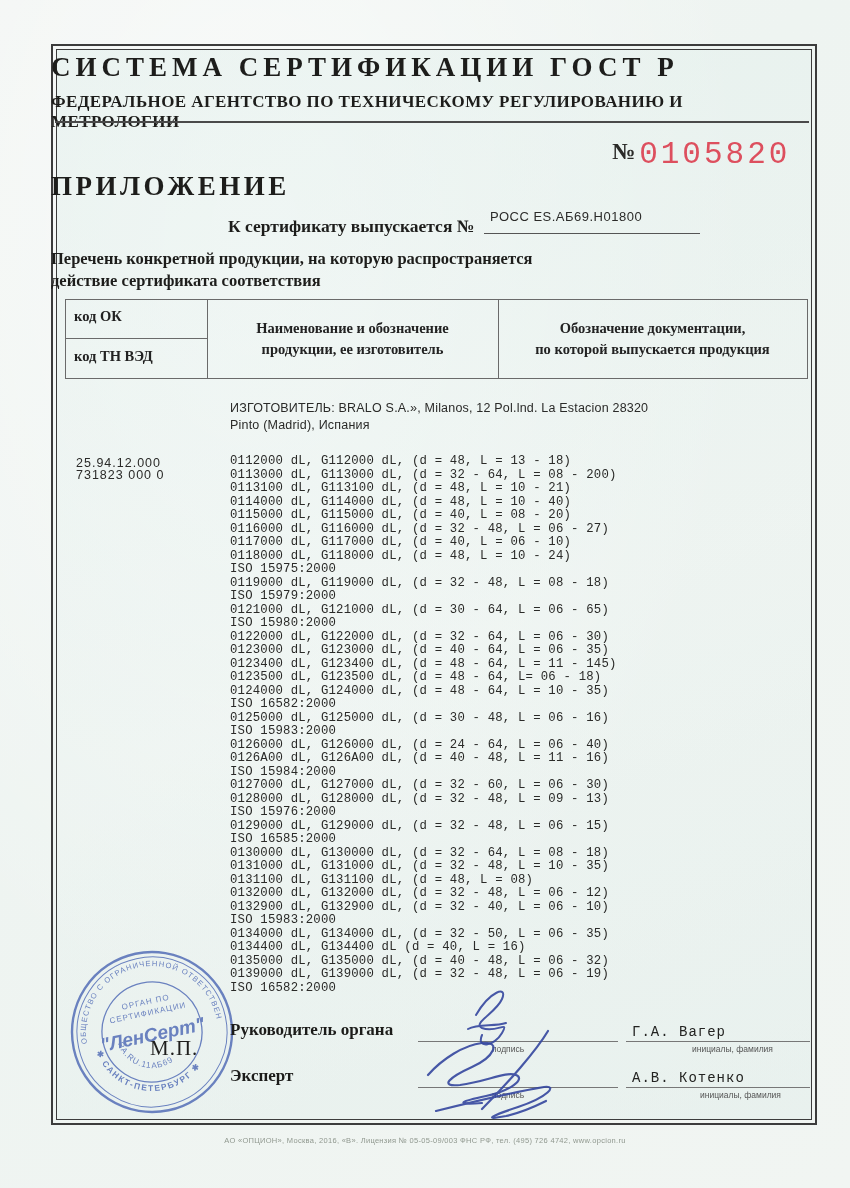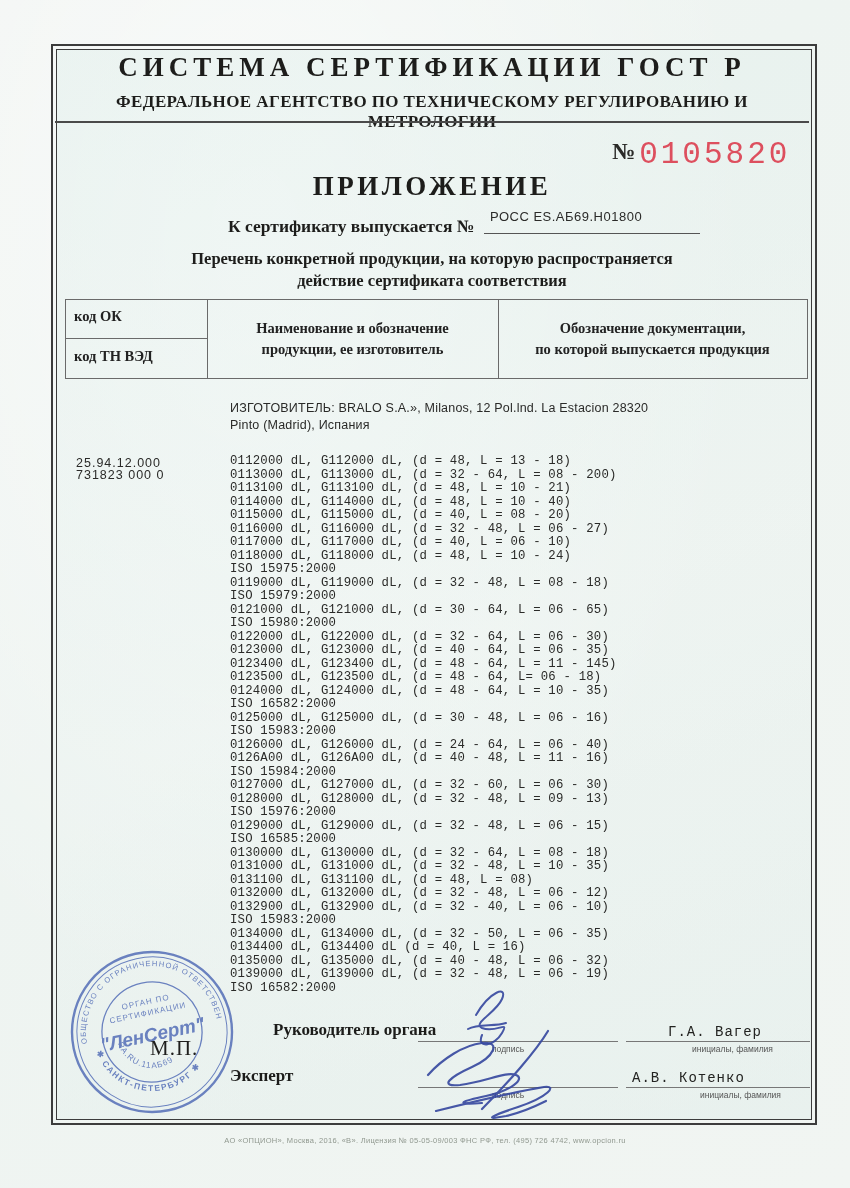--- a/index.html
+++ b/index.html
@@ -12,21 +12,21 @@
   }
   .frame-outer{
     position:absolute; left:51px; top:44px; width:762px; height:1077px;
     border:2.5px solid #3c3c3c;
   }
   .frame-inner{
     position:absolute; inset:3px; border:1px solid #3c3c3c;
     background:linear-gradient(160deg, rgba(222,238,234,.45), rgba(233,242,239,.25) 55%, rgba(222,236,233,.45));
   }
   .abs{position:absolute;}
-  .ctr{left:51px; width:762px; text-align:center;}
+  .ctr{left:51px; width:762px; text-align:left;}
   .sys-title{top:52px; font-size:27px; font-weight:bold; letter-spacing:5px;}
   .agency{top:92px; font-size:17px; font-weight:bold; letter-spacing:.4px;}
   .hdr-rule{left:55px; top:121px; width:754px; border-top:2px solid #4a4a4a; height:0;}
   .num-block{left:612px; top:139px; white-space:nowrap;}
   .num-sign{font-size:23px; font-weight:bold; color:#2a2a28; vertical-align:top;}
   .num-digits{font-family:"Liberation Mono","DejaVu Sans Mono",monospace; font-size:31px; letter-spacing:3px; vertical-align:top; line-height:1;}
   .doc-title{top:171px; font-size:27px; font-weight:bold; letter-spacing:3.5px;}
   .cert-label{left:228px; top:216px; font-size:17.5px; font-weight:bold;}
   .cert-num{left:490px; top:209px; font-family:Liberation Sans, sans-serif; font-size:13px; letter-spacing:.5px; color:#2b2b29;}
   .cert-line{left:484px; top:233px; width:216px; border-top:1.2px solid #555; height:0;}
@@ -169,24 +169,24 @@
     <text class="stamp-text" x="86" y="58" font-size="8" letter-spacing="1" text-anchor="middle">ОРГАН ПО</text>
     <text class="stamp-text" x="86" y="69" font-size="8" letter-spacing="1" text-anchor="middle">СЕРТИФИКАЦИИ</text>
     <text class="stamp-text" x="86" y="95" font-size="19" font-weight="bold" font-style="italic" text-anchor="middle" font-family="Liberation Serif, serif">"ЛенСерт"</text>
     <text class="stamp-text" font-size="8.2" letter-spacing="1">
       <textPath href="#arcInnerBottom" startOffset="4">RA.RU.11АБ69</textPath>
     </text>
   </svg>
 
   <div class="abs mp">М.П.</div>
 
-  <div class="abs sig-label" style="left:230px; top:1020px;padding-left:43px;">Руководитель органа</div>
+  <div class="abs sig-label" style="left:230px; top:1020px;">Руководитель органа</div>
   <div class="abs sig-line" style="left:418px; top:1041px; width:200px;"></div>
   <div class="abs sig-sub" style="left:492px; top:1044px;">подпись</div>
-  <div class="abs sig-name" style="left:632px; top:1024px;margin-left:36px;">Г.А. Вагер</div>
+  <div class="abs sig-name" style="left:632px; top:1024px;">Г.А. Вагер</div>
   <div class="abs sig-line" style="left:626px; top:1041px; width:184px;"></div>
   <div class="abs sig-sub" style="left:692px; top:1044px;">инициалы, фамилия</div>
 
   <div class="abs sig-label" style="left:230px; top:1066px;">Эксперт</div>
   <div class="abs sig-line" style="left:418px; top:1087px; width:200px;"></div>
   <div class="abs sig-sub" style="left:492px; top:1090px;">подпись</div>
   <div class="abs sig-name" style="left:632px; top:1070px;">А.В. Котенко</div>
   <div class="abs sig-line" style="left:626px; top:1087px; width:184px;"></div>
   <div class="abs sig-sub" style="left:700px; top:1090px;">инициалы, фамилия</div>
 

